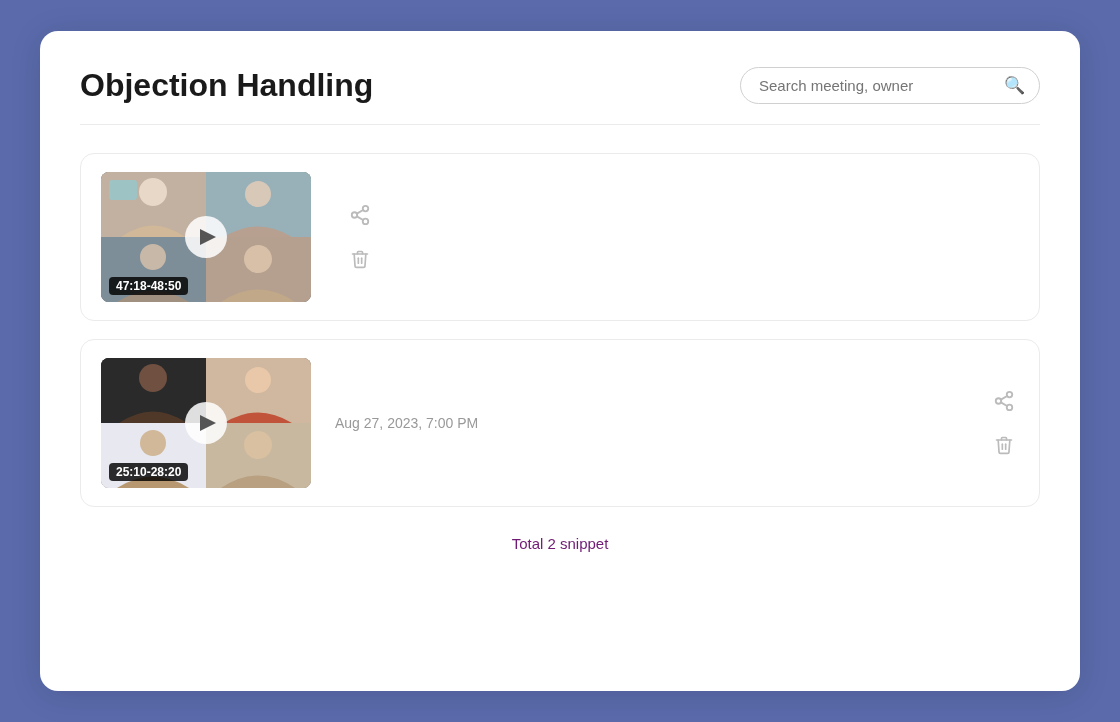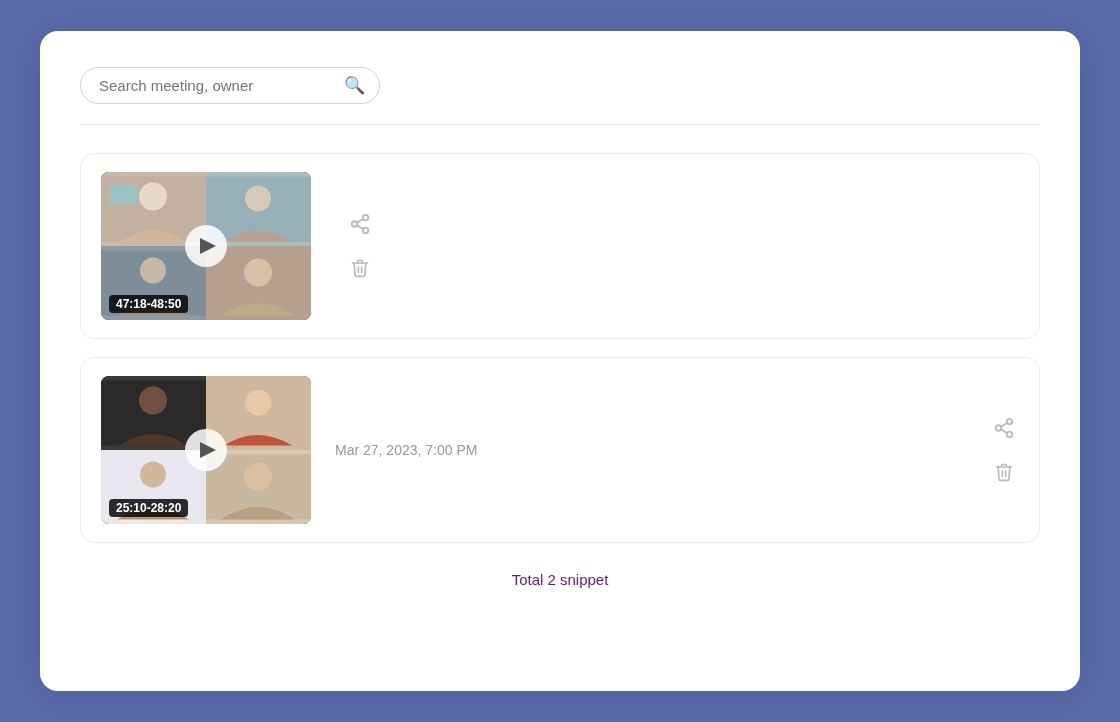--- a/index.html
+++ b/index.html
@@ -64,21 +64,21 @@
       display: flex;
       align-items: center;
       background: #fff;
       border: 1.5px solid #ebebeb;
       border-radius: 14px;
       padding: 18px 20px;
       gap: 24px;
     }
     .thumbnail {
       width: 210px;
-      height: 148px;
+      height: 130px;
       border-radius: 8px;
       overflow: hidden;
       position: relative;
       flex-shrink: 0;
       background: #222;
     }
     .thumb-grid {
       display: grid;
       grid-template-columns: 1fr 1fr;
       grid-template-rows: 1fr 1fr;
@@ -197,20 +197,21 @@
       width: 100%;
       height: 100%;
     }
   </style>
 </head>
 <body>
 
 <div class="card">
 
   <div class="header">
+    <h1 class="page-title">Objection Handling</h1>
     <div class="search-wrapper">
       <input class="search-input" type="text" placeholder="Search meeting, owner" style="">
       <span class="search-icon">🔍</span>
     </div>
   </div>
 
   <div class="snippet-list">
 
     <div class="snippet-item">
       <div class="thumbnail">
@@ -311,21 +312,21 @@
             </svg>
           </div>
         </div>
         <div class="play-btn">
           <div class="play-triangle"></div>
         </div>
         <div class="time-badge">25:10-28:20</div>
       </div>
 
       <div class="snippet-info">
-        <div class="snippet-date">Mar 27, 2023, 7:00 PM</div>
+        <div class="snippet-date">Aug 27, 2023, 7:00 PM</div>
       </div>
 
       <div class="actions">
         <button class="action-btn" title="Share">
           <svg width="22" height="22" viewBox="0 0 24 24" fill="none" stroke="#bbb" stroke-width="2" stroke-linecap="round" stroke-linejoin="round">
             <circle cx="18" cy="5" r="3"></circle>
             <circle cx="6" cy="12" r="3"></circle>
             <circle cx="18" cy="19" r="3"></circle>
             <line x1="8.59" y1="13.51" x2="15.42" y2="17.49"></line>
             <line x1="15.41" y1="6.51" x2="8.59" y2="10.49"></line>

